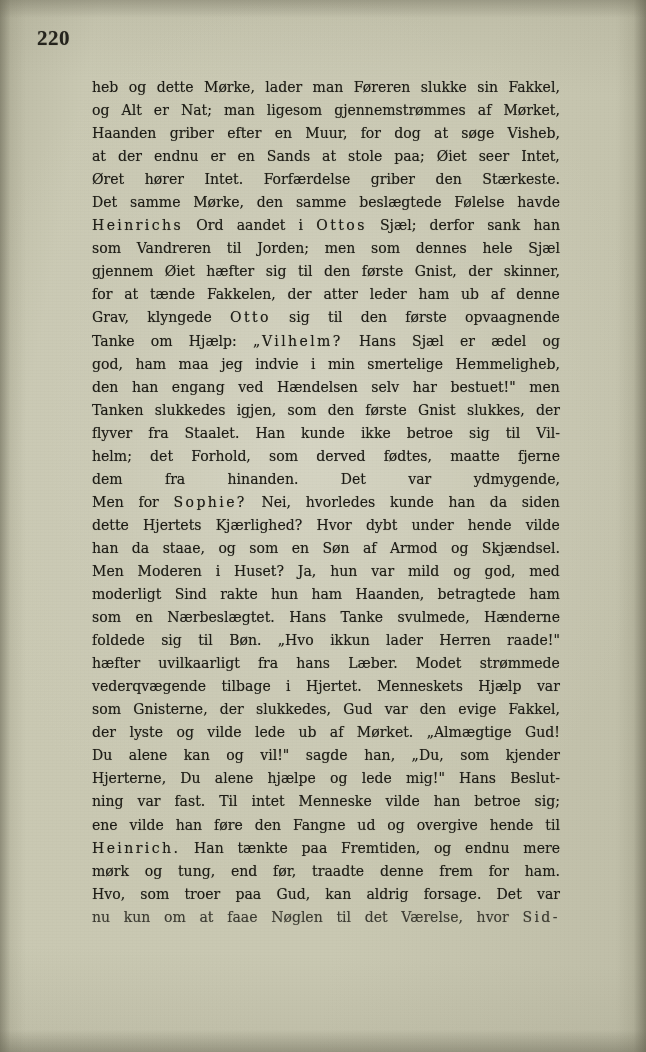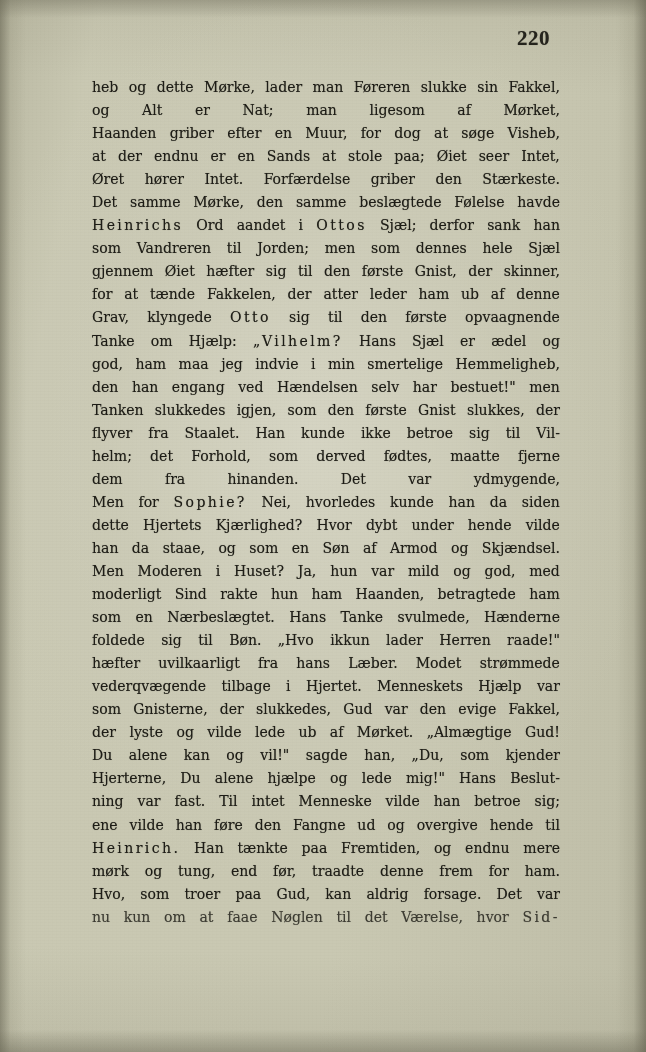--- a/index.html
+++ b/index.html
@@ -52,27 +52,28 @@
     left: 0; right: 0; bottom: 0; height: 22px;
     background: linear-gradient(0deg, rgba(104,102,84,0.45) 0%, rgba(200,199,182,0.0) 100%);
     pointer-events: none;
   }
 
   .folio {
     position: absolute;
     top: 26px;
     left: 0;
     width: 550px;
-    text-align: right;
+    text-align: left;
     font-family: "Liberation Serif", "DejaVu Serif", serif;
     font-size: 21px;
     font-weight: 700;
     letter-spacing: 0.5px;
     color: #24231c;
     text-shadow: 0 0 1px rgba(40,38,28,0.45);
+    padding-left: 37px;
   }
 
   .textblock {
     position: absolute;
     left: 92px;
     top: 76px;
     width: 468px;
     font-family: "DejaVu Serif", "Liberation Serif", serif;
     font-size: 14.05px;
     line-height: 23.05px;
@@ -115,20 +116,21 @@
         <span>sin</span>
         <span>Fakkel,</span>
       </div>
       <div class="line j">
         <span>og</span>
         <span>Alt</span>
         <span>er</span>
         <span>Nat;</span>
         <span>man</span>
         <span>ligesom</span>
+        <span>gjennemstrømmes</span>
         <span>af</span>
         <span>Mørket,</span>
       </div>
       <div class="line j">
         <span>Haanden</span>
         <span>griber</span>
         <span>efter</span>
         <span>en</span>
         <span>Muur,</span>
         <span>for</span>

